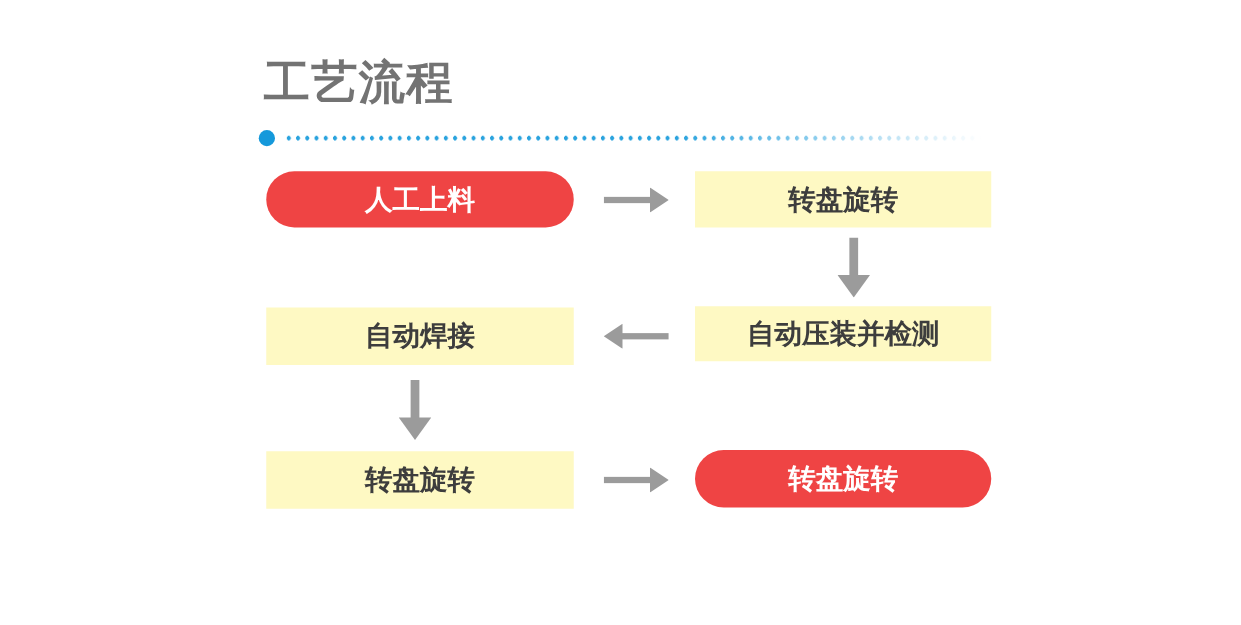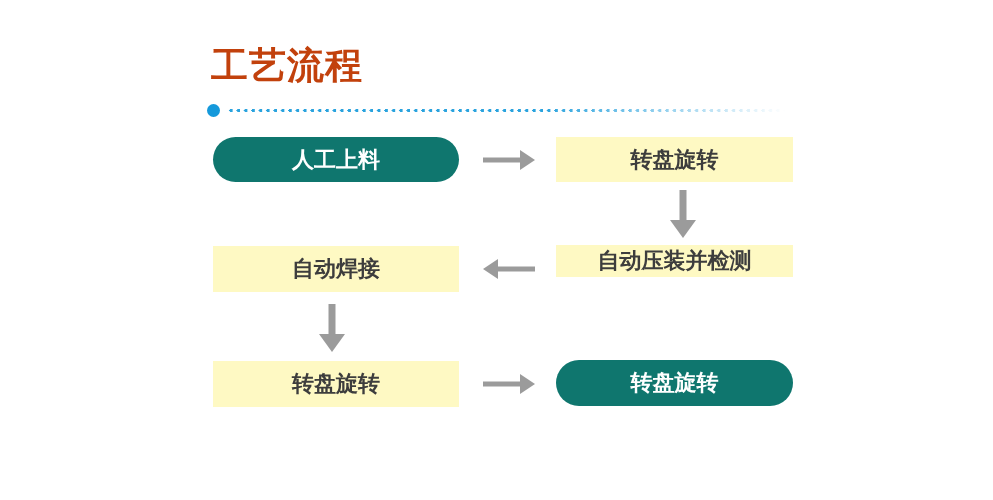--- a/index.html
+++ b/index.html
@@ -11,21 +11,21 @@
     font-family: "Liberation Sans", "DejaVu Sans", sans-serif;
     overflow: hidden;
   }
   .page-title {
     position: absolute;
     left: 211px;
     top: 46px;
     font-size: 37px;
     font-weight: 700;
     letter-spacing: 1px;
-    color: #c2410c;
+    color: #737373;
     line-height: 1.1;
     white-space: nowrap;
   }
   .divider { position: absolute; left: 207px; top: 104px; width: 590px; height: 13px; }
   .divider-lead-dot {
     position: absolute; left: 0; top: 0;
     width: 13px; height: 13px; border-radius: 50%;
     background: #1599db;
   }
   .divider-dots {
@@ -45,21 +45,21 @@
     justify-content: center;
     font-size: 22px;
     white-space: nowrap;
   }
   .node-plain {
     background: #fef9c3;
     color: #3d3d3d;
     font-weight: 600;
   }
   .node-highlight {
-    background: #0f766e;
+    background: #ef4444;
     color: #ffffff;
     font-weight: 700;
     border-radius: 23px;
   }
   .arrow { position: absolute; }
   .arrow svg { display: block; }
 </style>
 </head>
 <body>
 
@@ -99,21 +99,21 @@
     <span>自动焊接</span>
   </div>
 
   <div class="arrow" style="left:483px; top:259px;">
     <svg width="52" height="20" viewBox="0 0 52 20">
       <polygon points="15,0 0,10 15,20" fill="#9b9b9b"></polygon>
       <rect x="14" y="7.5" width="38" height="5" fill="#9b9b9b"></rect>
     </svg>
   </div>
 
-  <div class="node node-plain" style="left:556px; top:245px; width:237px; height:32px;">
+  <div class="node node-plain" style="left:556px; top:245px; width:237px; height:44px;">
     <span>自动压装并检测</span>
   </div>
 
   <div class="arrow" style="left:319px; top:304px;">
     <svg width="26" height="48" viewBox="0 0 26 48">
       <rect x="9.5" y="0" width="7" height="31" fill="#9b9b9b"></rect>
       <polygon points="0,30 26,30 13,48" fill="#9b9b9b"></polygon>
     </svg>
   </div>
 

